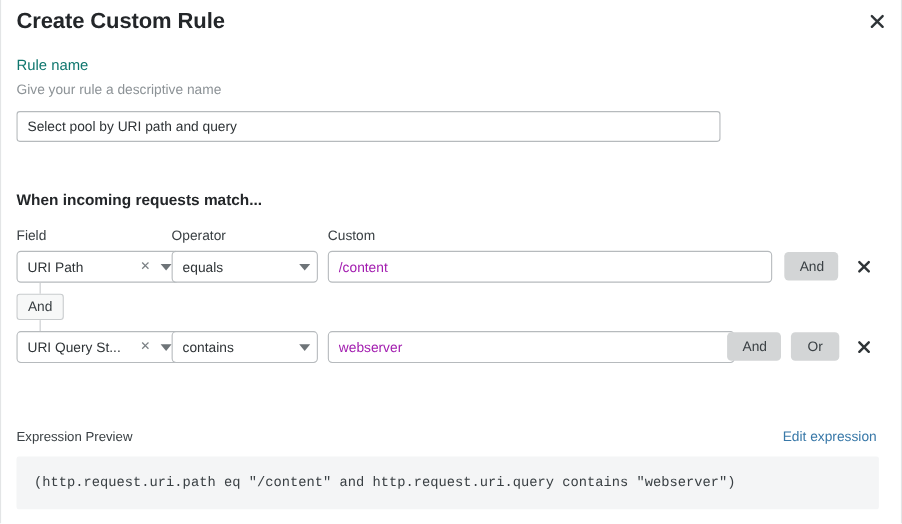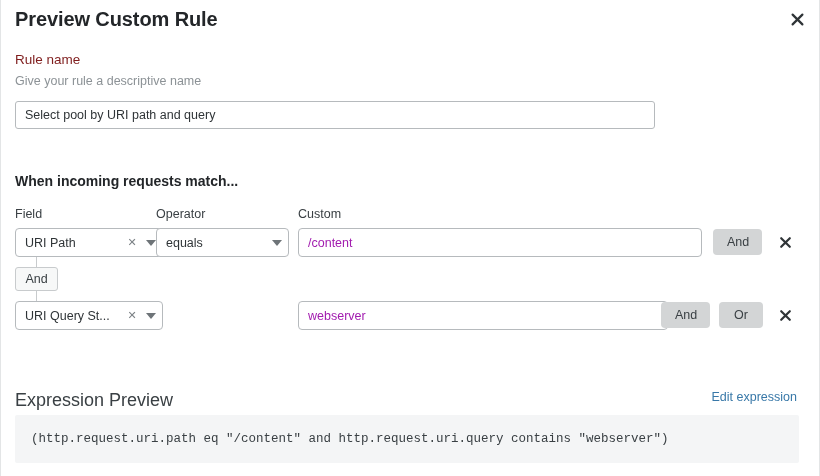--- a/index.html
+++ b/index.html
@@ -47,21 +47,21 @@
     cursor: pointer;
     color: #2f3437;
   }
   .close-btn svg { display: block; }
 
   
   .section-label {
     position: absolute;
     left: 14px;
     font-size: 13.5px;
-    color: #7f1d1d;
+    color: #0f766e;
   }
   .label-rule-name { top: 52px; }
   .help-text {
     position: absolute;
     left: 14px;
     top: 74px;
     font-size: 12.5px;
     color: #8c9296;
   }
   .rule-name-input {
@@ -235,21 +235,21 @@
     font-size: 12.5px;
     color: #3a4044;
     cursor: pointer;
   }
 
   
   .expr-label {
     position: absolute;
     left: 14px;
     top: 390px;
-    font-size: 18px;
+    font-size: 12px;
     color: #3a4044;
   }
   .edit-expression {
     position: absolute;
     right: 22px;
     top: 390px;
     font-size: 12.5px;
     color: #3878a8;
     text-decoration: none;
     cursor: pointer;
@@ -271,21 +271,21 @@
     padding-left: 16px;
     white-space: nowrap;
     overflow: hidden;
   }
 </style>
 </head>
 <body>
 
 <div class="modal">
 
-  <div class="modal-title">Preview Custom Rule</div>
+  <div class="modal-title">Create Custom Rule</div>
 
   <div class="close-btn">
     <svg width="15" height="15" viewBox="0 0 15 15" aria-hidden="true">
       <path d="M2.6 2.6 L12.4 12.4 M12.4 2.6 L2.6 12.4" stroke="#2f3437" stroke-width="2.2" stroke-linecap="round"></path>
     </svg>
   </div>
 
   <div class="section-label label-rule-name">Rule name</div>
   <div class="help-text">Give your rule a descriptive name</div>
   <input class="rule-name-input" type="text" value="Select pool by URI path and query" style="">
@@ -326,20 +326,26 @@
   </div>
 
   <div class="cond-row row-2">
     <div class="select-box sel-field">
       <span class="select-text">URI Query St...</span>
       <span class="clear-x">✕</span>
       <span class="chevron">
           <i></i>
         </span>
     </div>
+    <div class="select-box sel-operator">
+      <span class="select-text">contains</span>
+      <span class="chevron">
+          <i></i>
+        </span>
+    </div>
     <input class="value-input value-w-short" type="text" value="webserver" style="">
     <button class="logic-btn btn-and-2">And</button>
     <button class="logic-btn btn-or-2">Or</button>
     <div class="row-delete">
       <svg width="13" height="13" viewBox="0 0 13 13" aria-hidden="true">
         <path d="M2.2 2.2 L10.8 10.8 M10.8 2.2 L2.2 10.8" stroke="#2f3437" stroke-width="2.2" stroke-linecap="round"></path>
       </svg>
     </div>
   </div>
 

